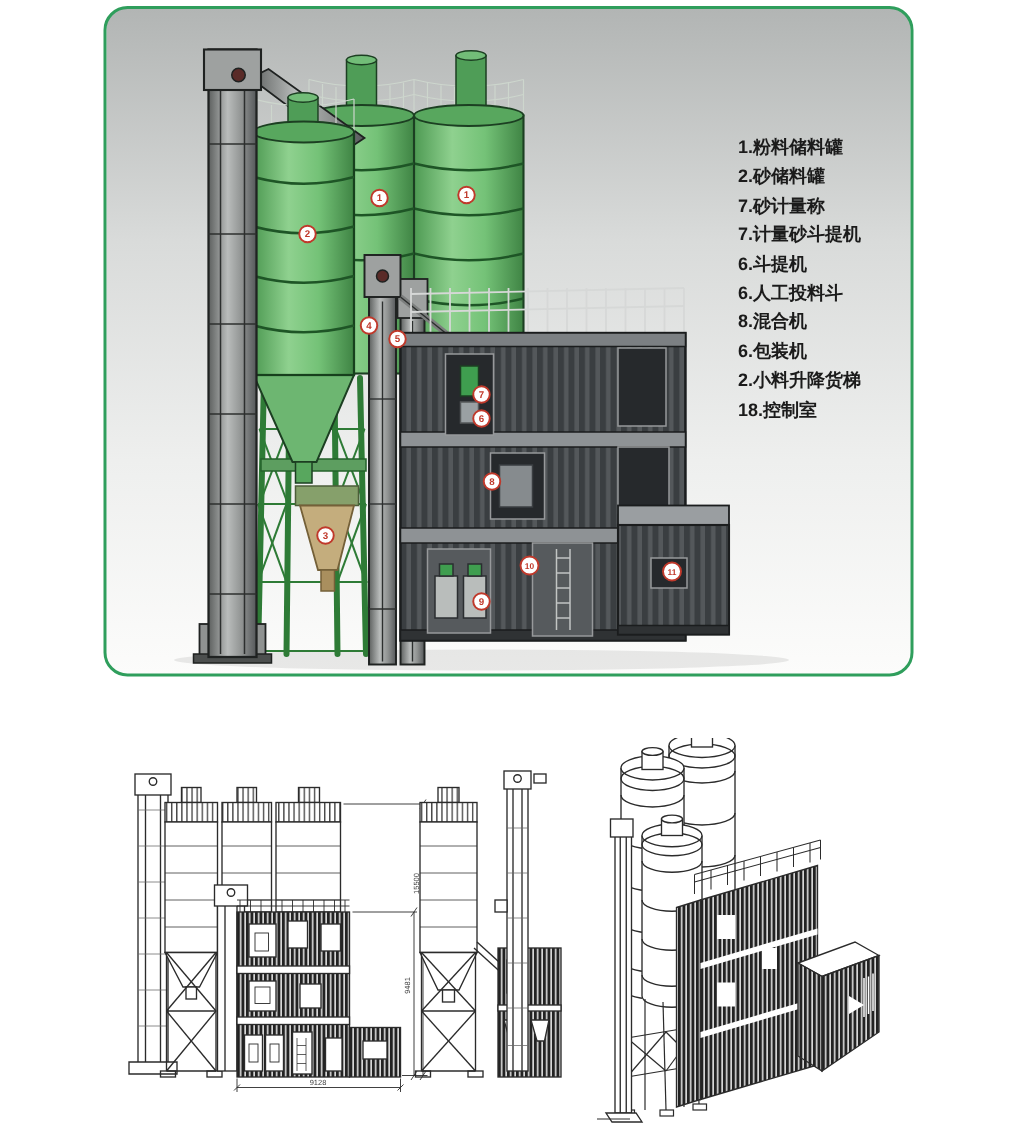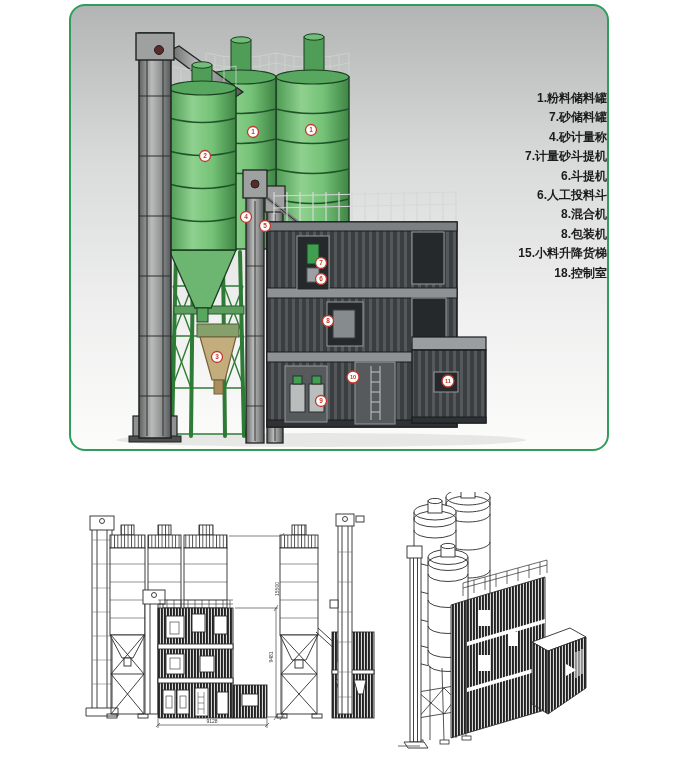--- a/index.html
+++ b/index.html
@@ -1,17 +1,17 @@
 <!DOCTYPE html>
 <html><head>
 <meta charset="utf-8">
 <style>
   html,body{margin:0;padding:0;background:#ffffff;}
   .stage{position:relative;width:680px;height:761px;background:#fff;overflow:hidden;
-         font-family:"Liberation Sans","DejaVu Sans",sans-serif;text-align:right;}
+         font-family:"Liberation Sans","DejaVu Sans",sans-serif;}
   
   .panel{position:absolute;left:69px;top:4px;width:540px;height:447px;box-sizing:border-box;
          border:2px solid #2f9e5c;border-radius:16px;overflow:hidden;
          background:linear-gradient(180deg,#b2b5b4 0%,#d9dbda 35%,#eeefee 68%,#fcfcfb 100%);}
   .panel svg{position:absolute;left:0;top:0;}
   .legend{position:absolute;left:421px;top:83px;width:115px;color:#1b1b1b;
           font-size:12px;font-weight:700;line-height:19.4px;white-space:nowrap;}
   
   .drawings{position:absolute;left:80px;top:492px;width:520px;height:268px;}
   .dimtext{font-size:5px;fill:#3a3a3a;font-weight:400;}
@@ -293,28 +293,28 @@
           </g>
         <g class="marker" transform="translate(377,375)">
             <circle r="6"></circle>
             <text y="2.3" style="font-size:5.6px">11</text>
           </g>
       </g>
     </svg>
 
     <div class="legend">
       <div>1.粉料储料罐</div>
-      <div>7.砂储料罐</div>
-      <div>4.砂计量称</div>
+      <div>2.砂储料罐</div>
+      <div>7.砂计量称</div>
       <div>7.计量砂斗提机</div>
       <div>6.斗提机</div>
       <div>6.人工投料斗</div>
       <div>8.混合机</div>
-      <div>8.包装机</div>
-      <div>15.小料升降货梯</div>
+      <div>6.包装机</div>
+      <div>2.小料升降货梯</div>
       <div>18.控制室</div>
     </div>
   </div>
 
   <div class="drawings">
     <svg width="520" height="268" viewBox="0 0 520 268" fill="none" stroke="#2b2b2b" stroke-width="0.9">
       <defs>
         <pattern id="hatchDense" width="3" height="3" patternUnits="userSpaceOnUse">
           <rect width="3" height="3" fill="#d8d8d8" stroke="none"></rect>
           <rect width="1.9" height="3" fill="#222" stroke="none"></rect>

